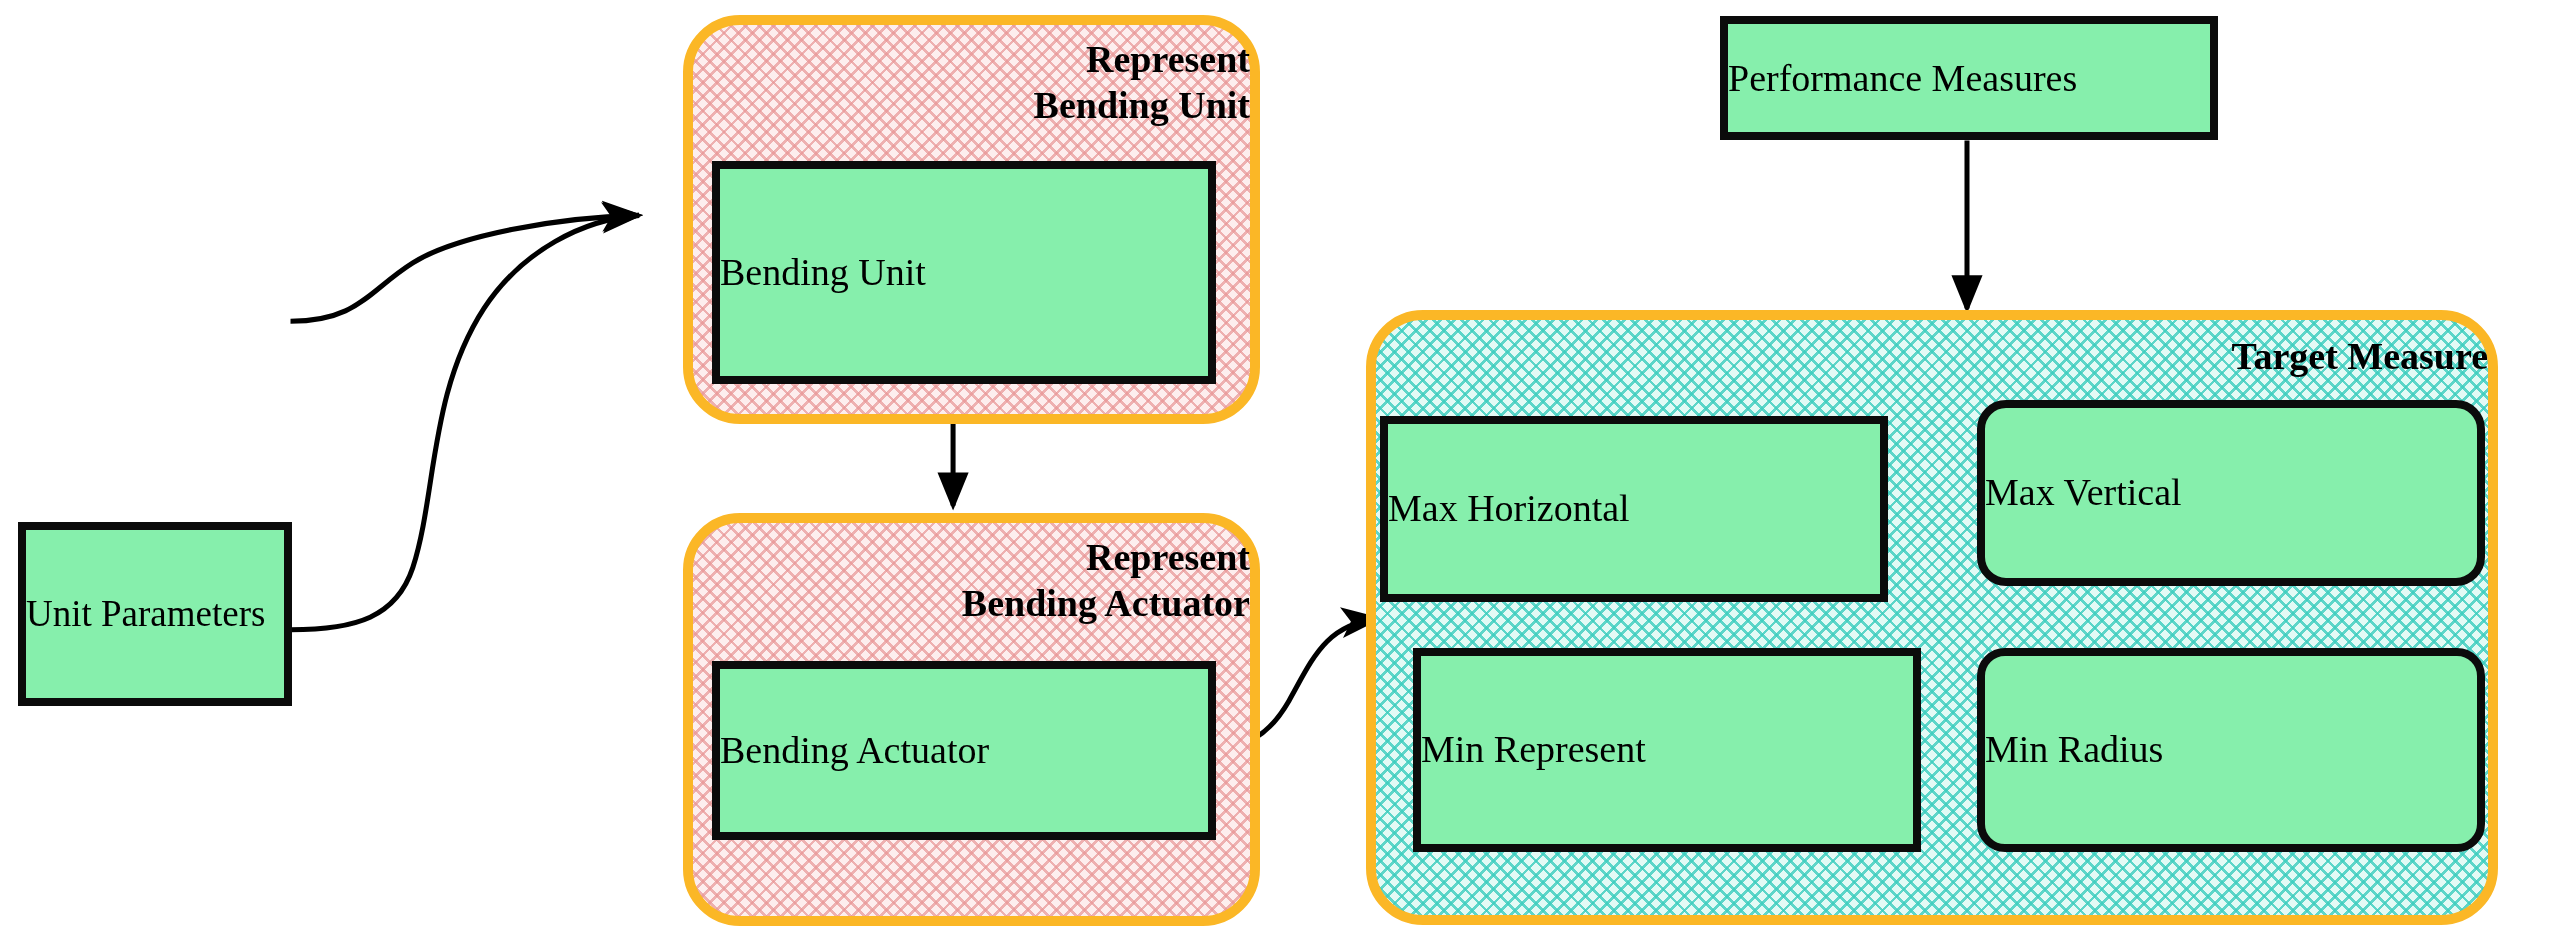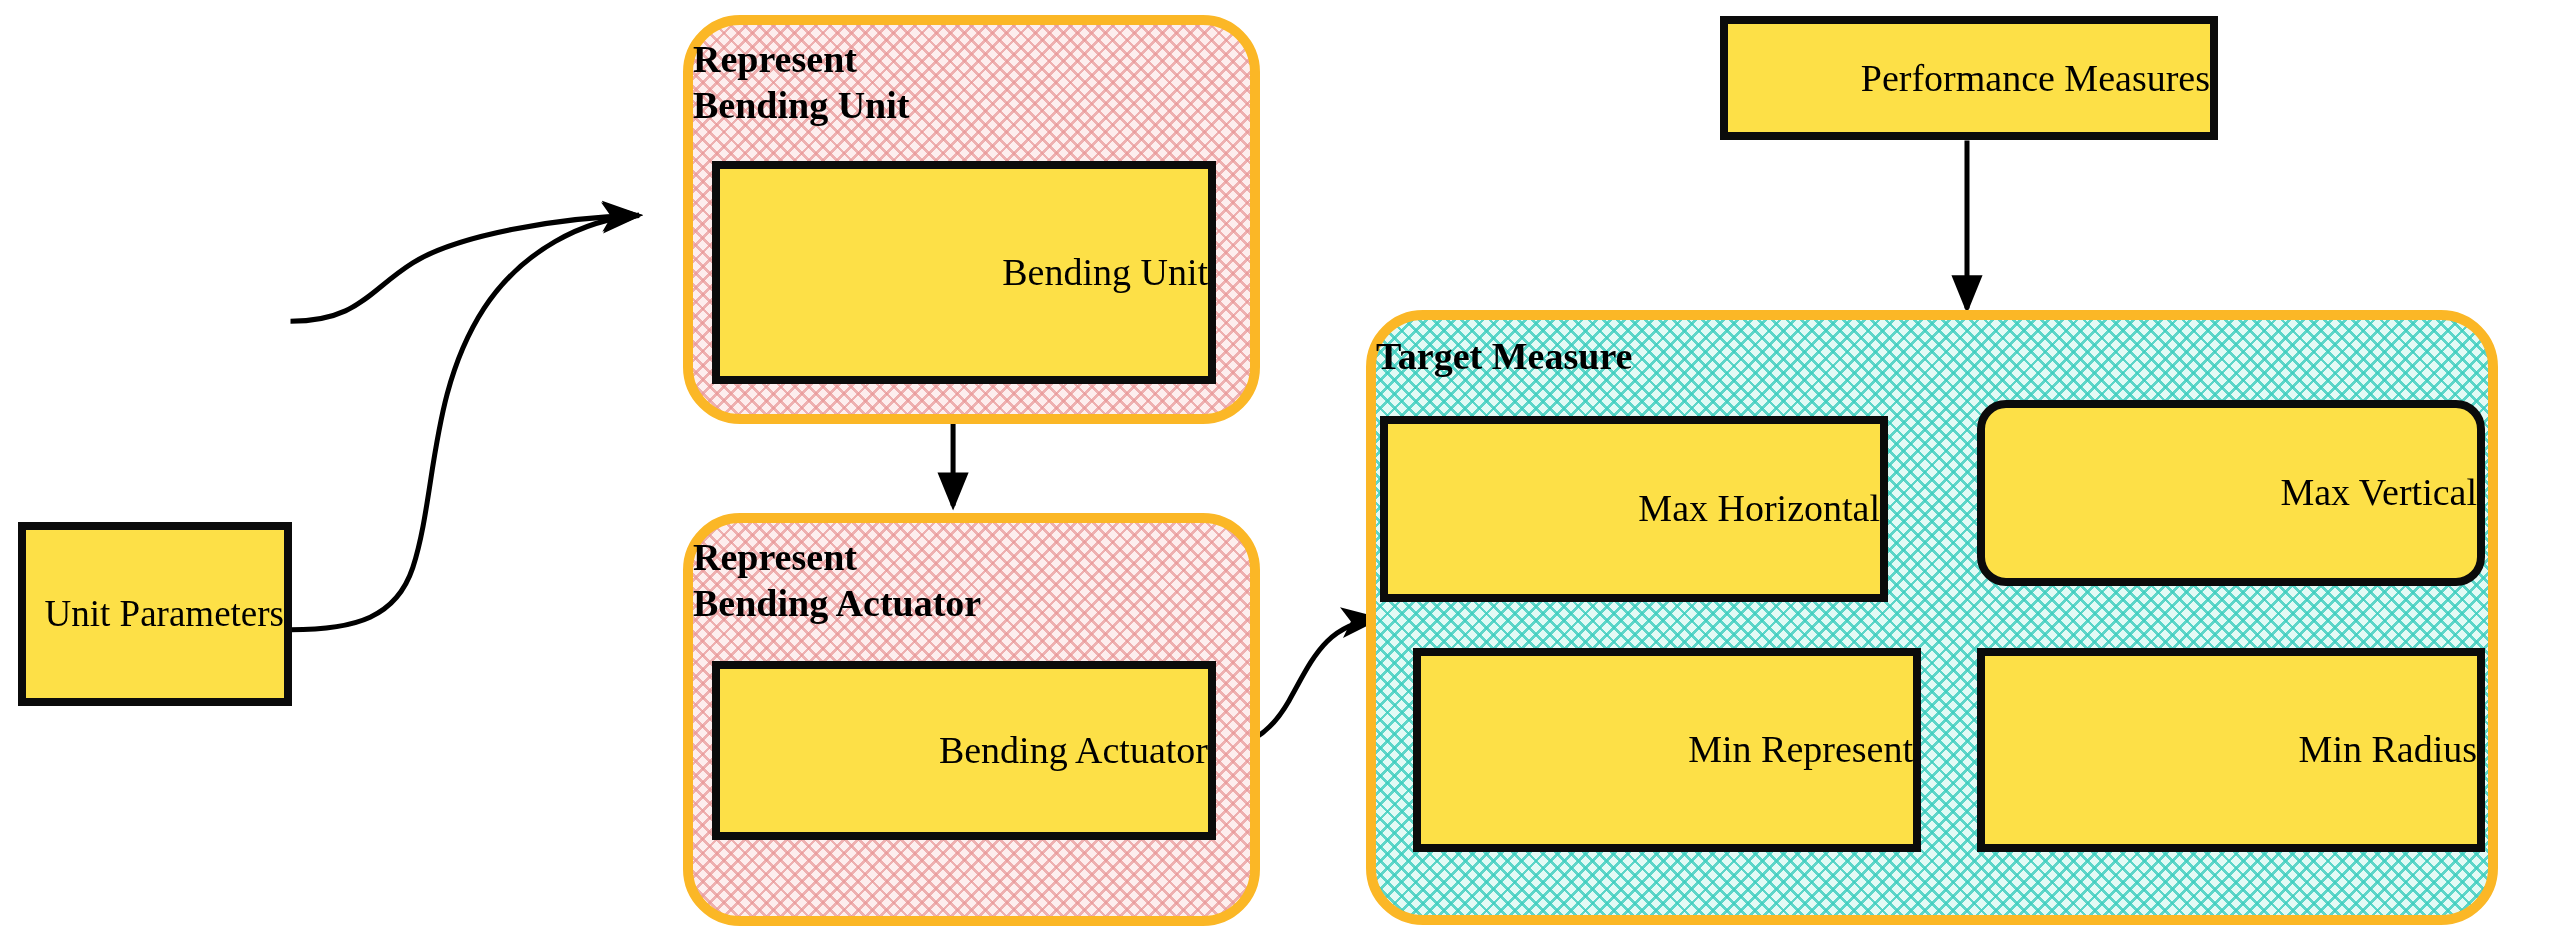--- a/index.html
+++ b/index.html
@@ -17,25 +17,25 @@
     position: relative;
     width: 2576px;
     height: 940px;
     background: #ffffff;
   }
 
   
   .node {
     position: absolute;
     box-sizing: border-box;
-    background: #fde047;
+    background: #86efac;
     border: 8.2px solid #0b0b0b;
     display: flex;
     align-items: center;
-    justify-content: flex-end;
+    justify-content: flex-start;
     text-align: center;
     color: #000000;
     line-height: 1.25;
     white-space: pre-line;
   }
   .node-label {
     display: block;
     white-space: pre-line;
   }
 
@@ -64,21 +64,21 @@
         rgba(60,205,190,0.80) 0px, rgba(60,205,190,0.80) 2.7px,
         rgba(255,255,255,0) 2.7px, rgba(255,255,255,0) 10px),
       repeating-linear-gradient(-45deg,
         rgba(60,205,190,0.80) 0px, rgba(60,205,190,0.80) 2.7px,
         rgba(255,255,255,0) 2.7px, rgba(255,255,255,0) 10px);
   }
   .group-title {
     position: absolute;
     left: 0;
     right: 0;
-    text-align: left;
+    text-align: right;
     font-weight: bold;
     color: #000000;
     line-height: 1.22;
     white-space: pre-line;
     pointer-events: none;
   }
 
   
   #edges {
     position: absolute;
@@ -149,18 +149,18 @@
   </div>
 
   <div class="node" style="left:1977px; top:400px; width:508px; height:186px; font-size:38px;border-radius:29px;">
     <span class="node-label">Max Vertical</span>
   </div>
 
   <div class="node" style="left:1413px; top:648px; width:508px; height:204px; font-size:38px;">
     <span class="node-label">Min Represent</span>
   </div>
 
-  <div class="node" style="left:1977px; top:648px; width:508px; height:204px; font-size:38px;">
+  <div class="node" style="left:1977px; top:648px; width:508px; height:204px; font-size:38px;border-radius:28px;">
     <span class="node-label">Min Radius</span>
   </div>
 
 </div>
 
 
 </body></html>

